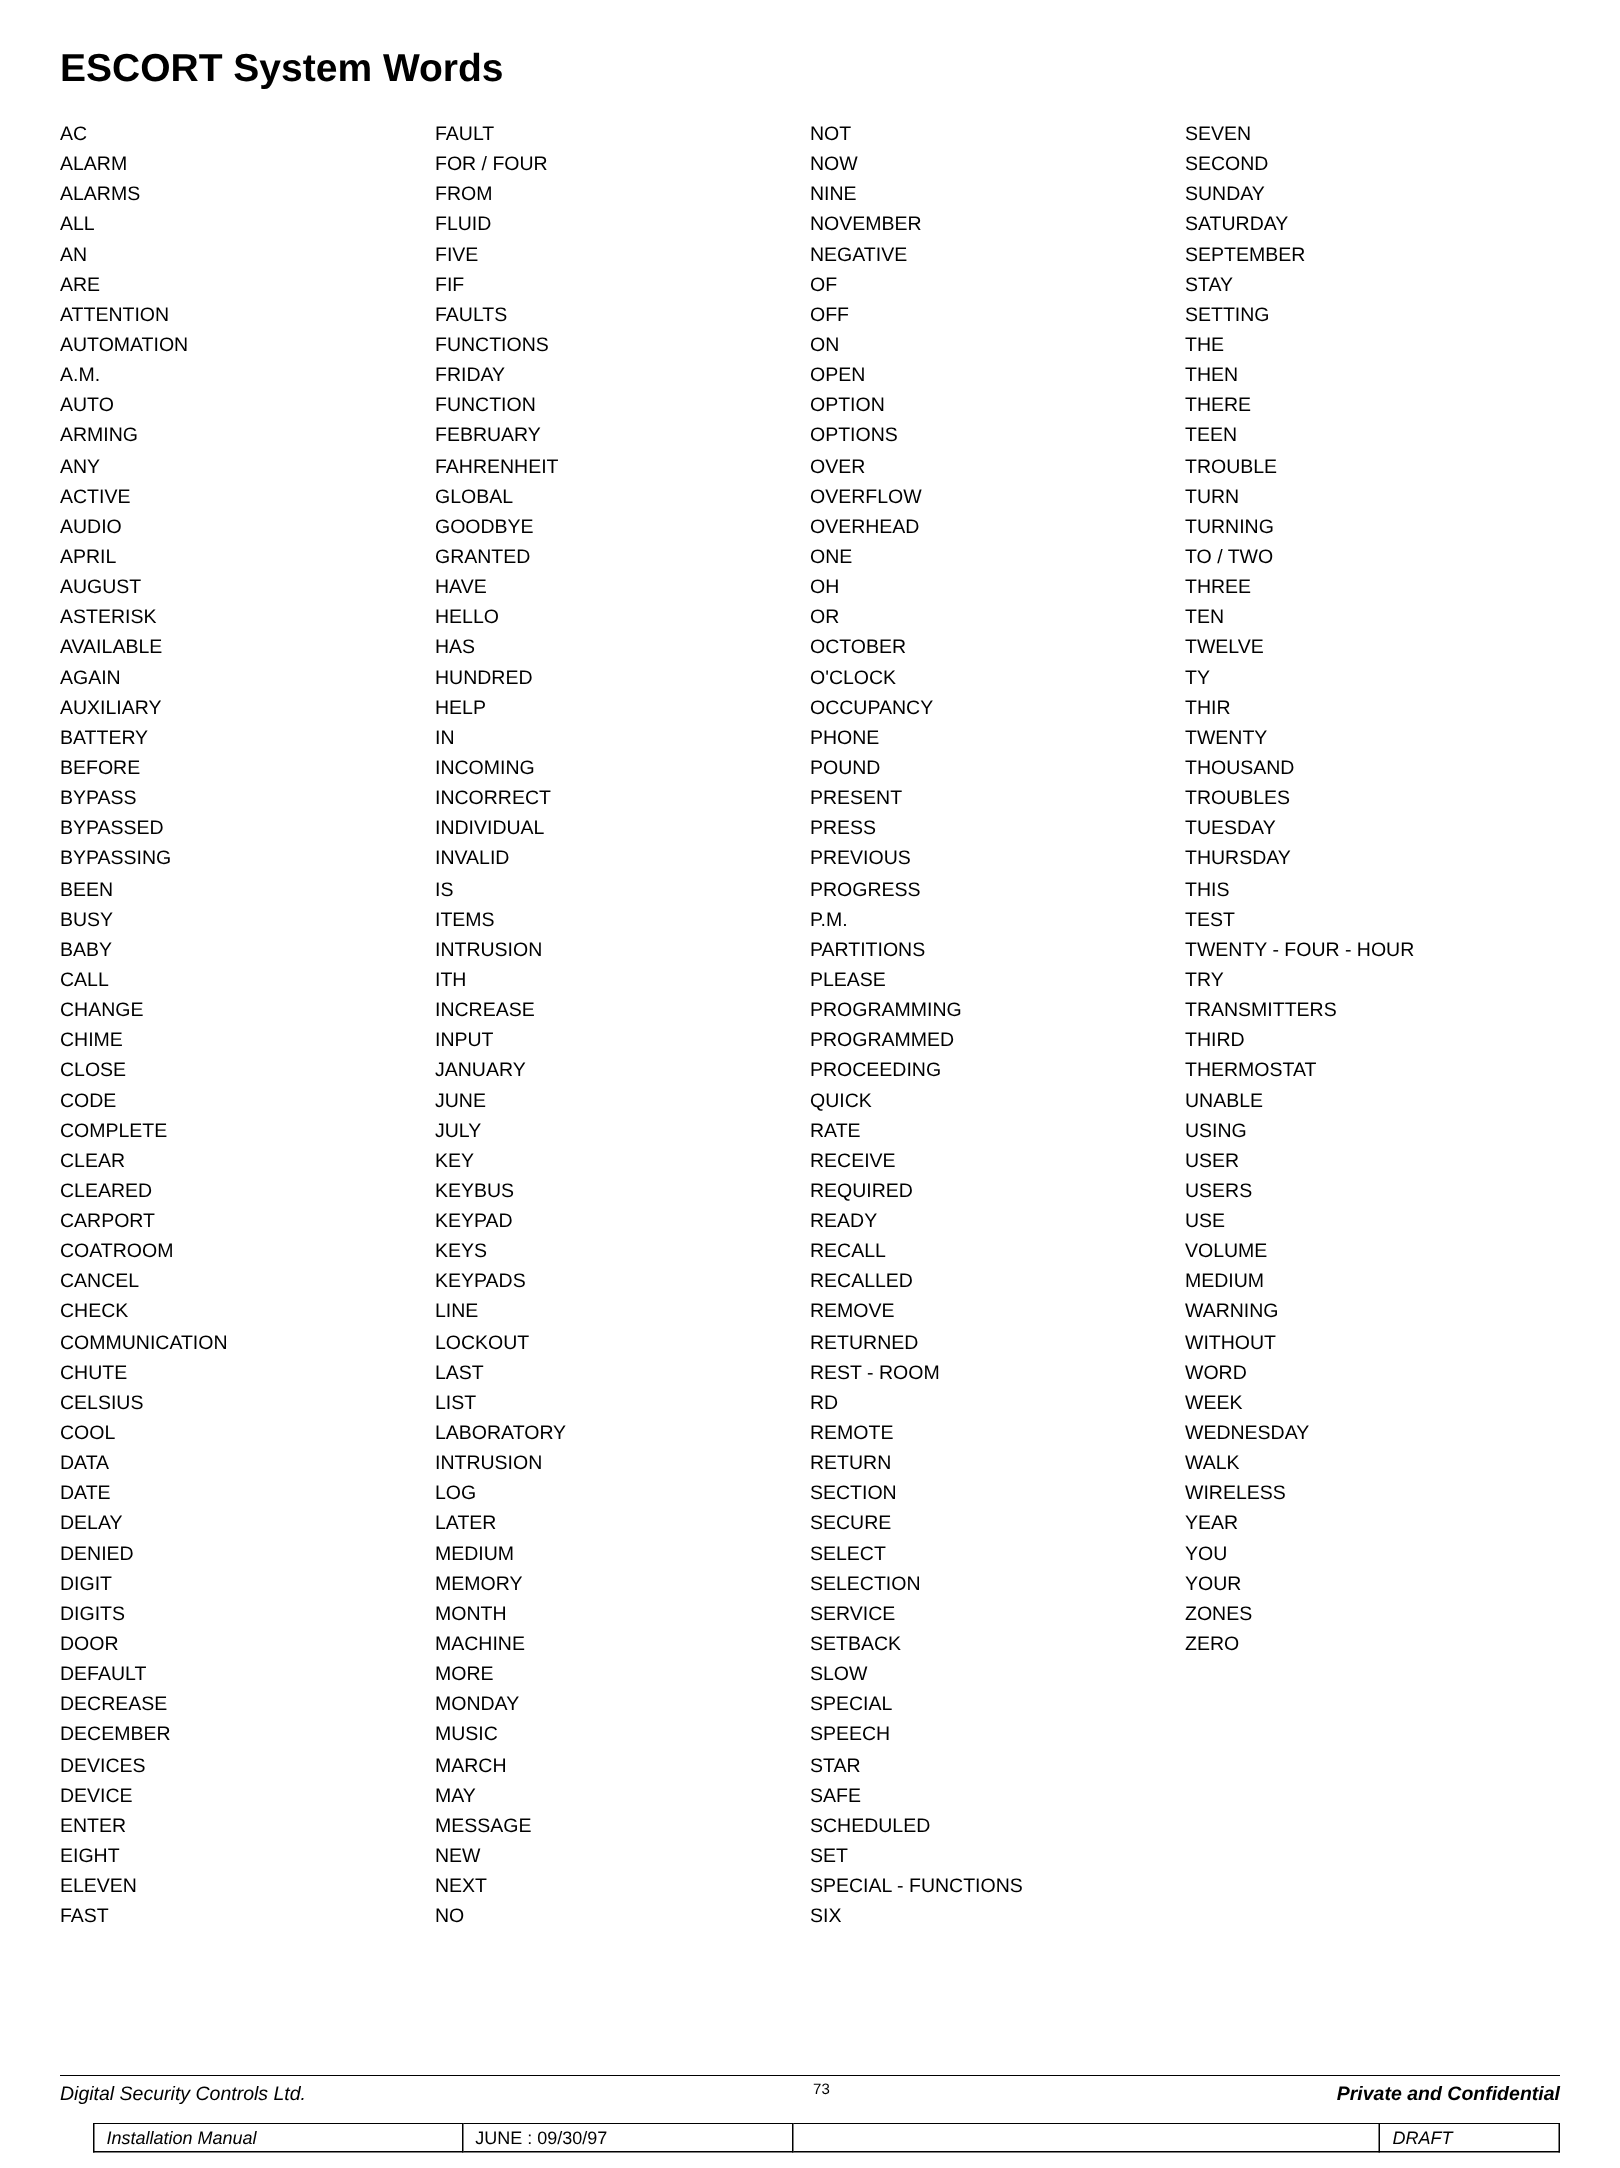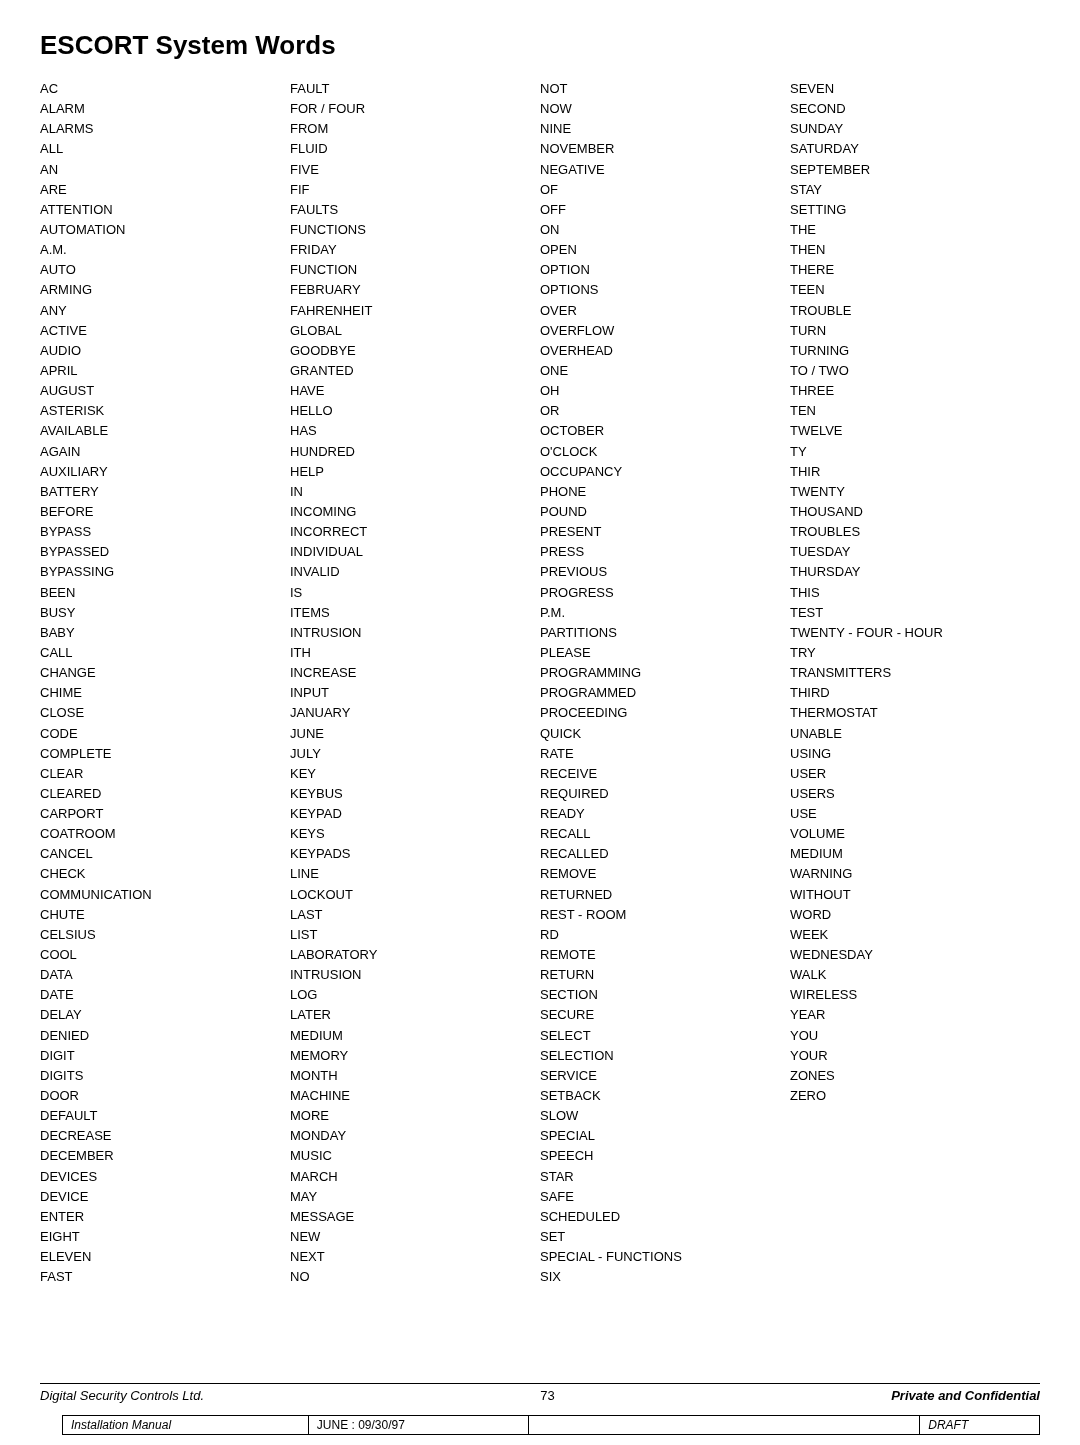--- a/index.html
+++ b/index.html
@@ -304,21 +304,21 @@
       <span class="word-item">ZONES</span>
       <span class="word-item">ZERO</span>
     </div>
   </div>
 
 <div style="height: 100px;"></div>
 
 <div style="position: fixed; bottom: 42px; left: 40px; right: 40px;">
   <div style="display: flex; justify-content: space-between; border-top: 1px solid #000; padding-top: 4px; gap: 32px;">
     <span style="font-style:italic; font-size:13px;">Digital Security Controls Ltd.</span>
-    <span style="font-size:13px;">73</span>
+    <span style="font-size:10px;">73</span>
     <span style="font-style:italic; font-size:13px;font-weight:bold;">Private and Confidential</span>
   </div>
 </div>
 
 <div style="position: fixed; bottom: 10px; left: 40px; right: 40px; padding-left: 22px;">
   <table class="footer-bar">
     <tbody>
         <tr>
       <td class="italic">Installation Manual</td>
       <td>

